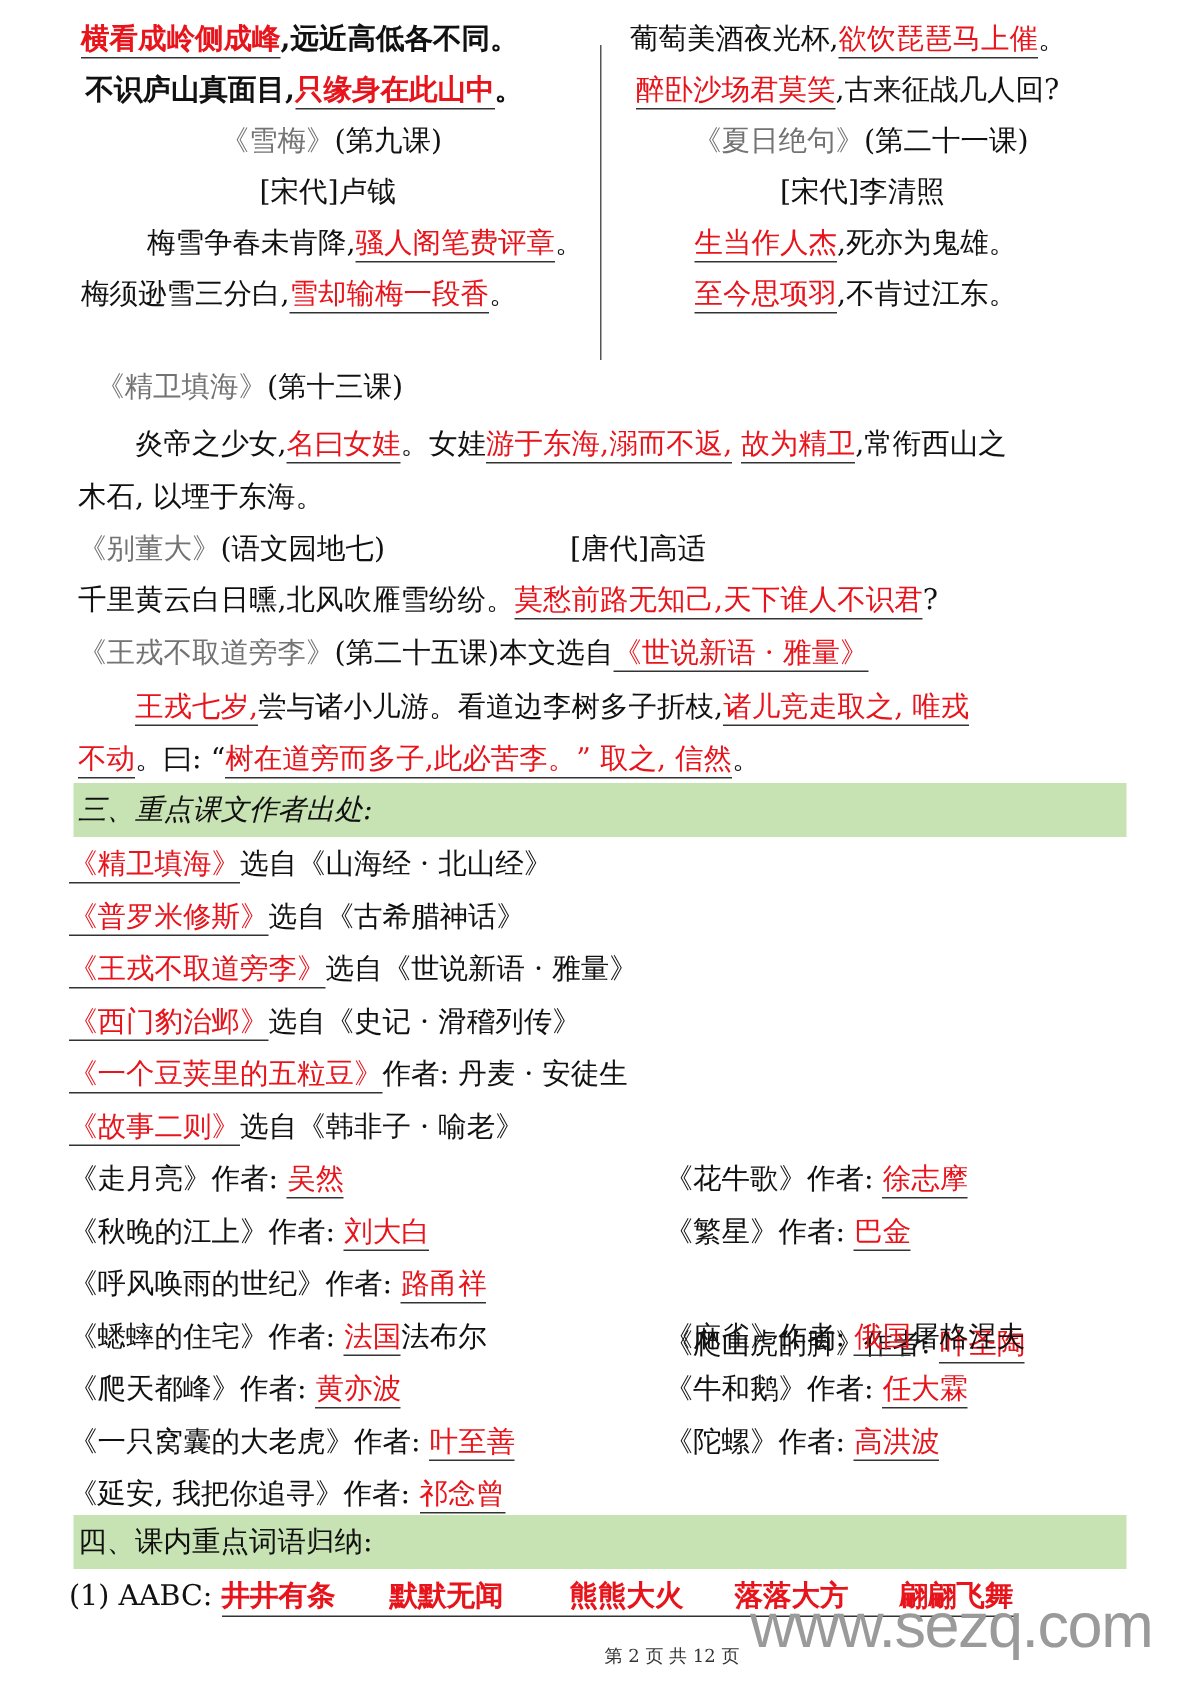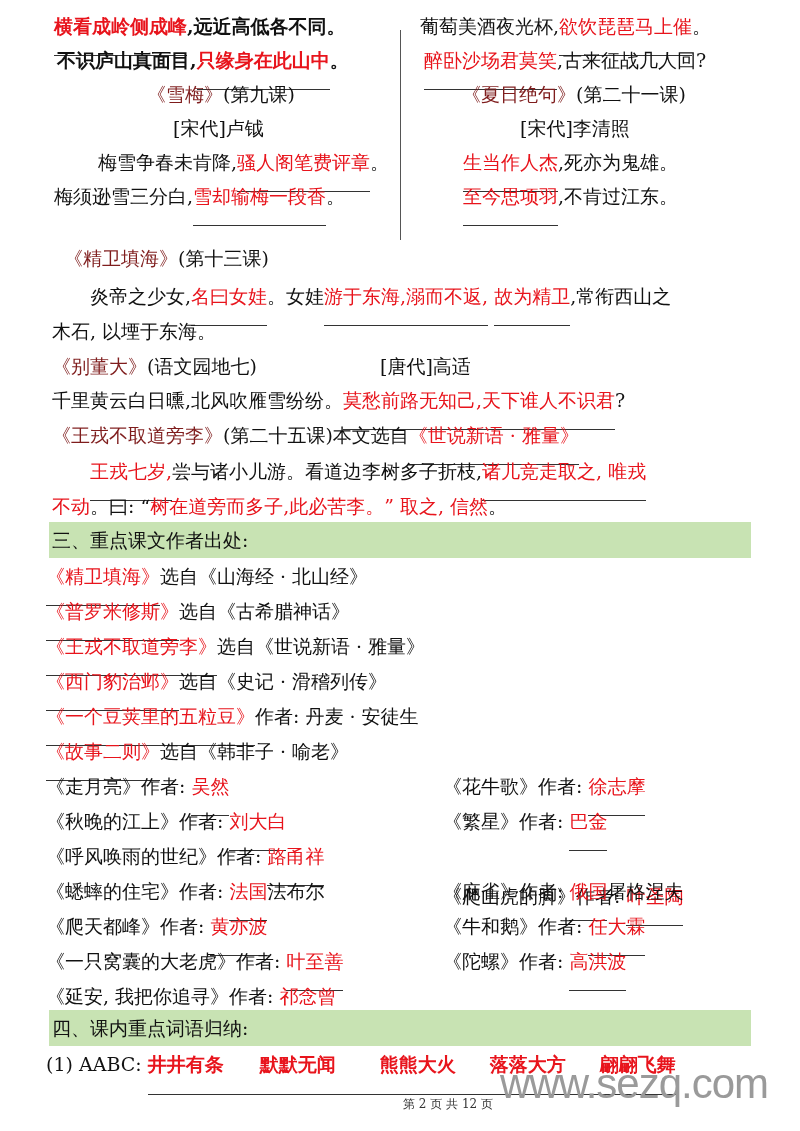--- a/index.html
+++ b/index.html
@@ -1,22 +1,22 @@
 <!DOCTYPE html>
 <html><head>
 <meta charset="utf-8">
 <style>
   html, body { margin: 0; padding: 0; background: #ffffff; }
   body { width: 800px; height: 1131px; position: relative; overflow: hidden;
          font-family: "DejaVu Serif", "Liberation Serif", serif; color: #111; }
   .abs { position: absolute; white-space: nowrap; }
   .line { font-size: 19px; line-height: 24px; }
   .red { color: #e8141c; }
-  .blue { color: #7f1d1d; }
-  .ul { border-bottom: 1.5px solid #333; padding-bottom: 18px; }
+  .blue { color: #737373; }
+  .ul { border-bottom: 1.5px solid #333; padding-bottom: 1px; }
   .bold { font-weight: bold; }
   .divider { position: absolute; left: 400px; top: 30px; width: 1px; height: 210px; background: #555; }
   .band { position: absolute; left: 49px; width: 702px; height: 36px; background: #c8e3b3; }
   .band-text { position: absolute; left: 52px; font-size: 19px; line-height: 36px; }
   .footer { position: absolute; top: 1096px; left: 0; width: 800px; text-align: center; font-size: 12px; color: #333; padding-left: 48px; }
   .watermark { position: absolute; left: 500px; top: 1060px; font-family: "Liberation Sans", sans-serif; font-size: 42px; color: #9a9a9a; letter-spacing: -1px; text-align: center; }
   .indent { padding-left: 38px; }
   .gap { display: inline-block; }
 </style>
 </head>
@@ -78,21 +78,21 @@
   <span class="blue">《王戎不取道旁李》</span><span>(第二十五课)本文选自</span><span class="red ul">《世说新语 · 雅量》</span>
 </div>
 <div class="abs line" style="left:52px;top:459px;">
   <span class="indent"></span><span class="red ul">王戎七岁,</span><span>尝与诸小儿游。看道边李树多子折枝,</span><span class="red ul">诸儿竞走取之, 唯戎</span>
 </div>
 <div class="abs line" style="left:52px;top:494px;">
   <span class="red ul">不动</span><span>。曰: “</span><span class="red ul">树在道旁而多子,此必苦李。” 取之, 信然</span><span>。</span>
 </div>
 
 <div class="band" style="top:522px;"></div>
-<div class="band-text abs" style="top:522px;">三、重点课文作者出处:</div>
+<div class="band-text abs" style="top:522px;font-style:italic;">三、重点课文作者出处:</div>
 
 <div class="abs line" style="left:46px;top:564px;">
   <span class="red ul">《精卫填海》</span><span>选自《山海经 · 北山经》</span>
 </div>
 <div class="abs line" style="left:46px;top:599px;">
   <span class="red ul">《普罗米修斯》</span><span>选自《古希腊神话》</span>
 </div>
 <div class="abs line" style="left:46px;top:634px;">
   <span class="red ul">《王戎不取道旁李》</span><span>选自《世说新语 · 雅量》</span>
 </div>

